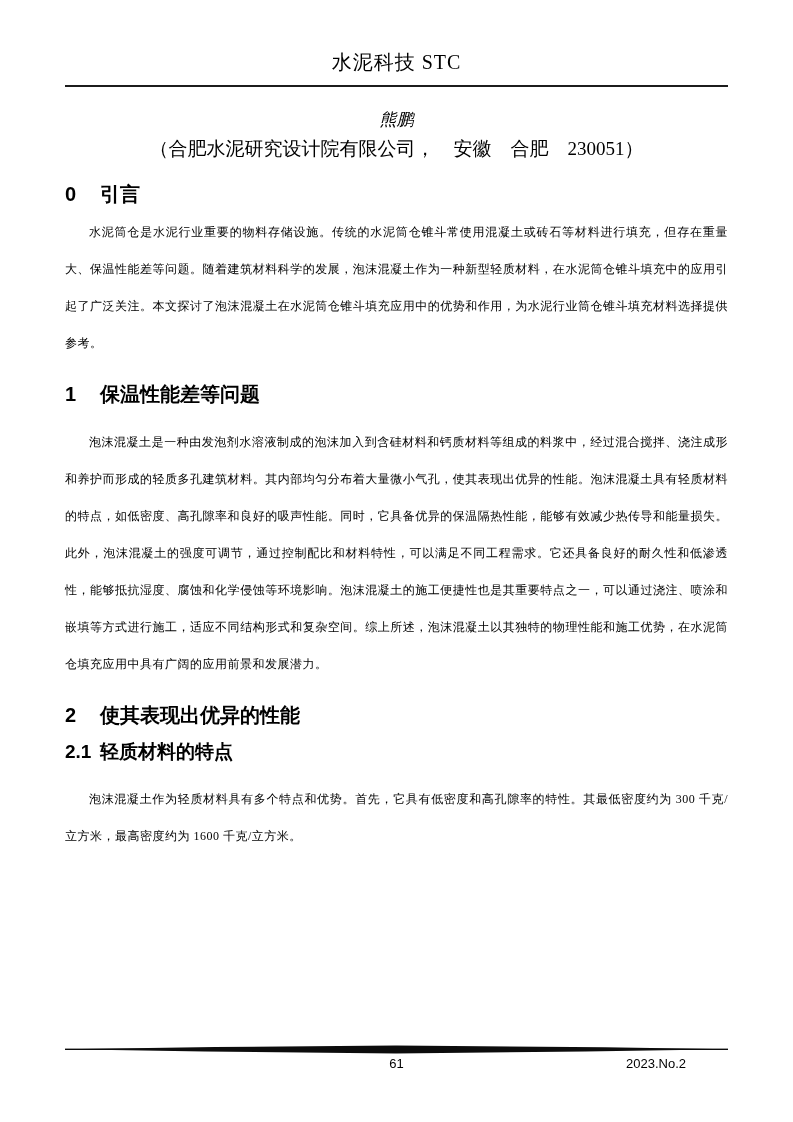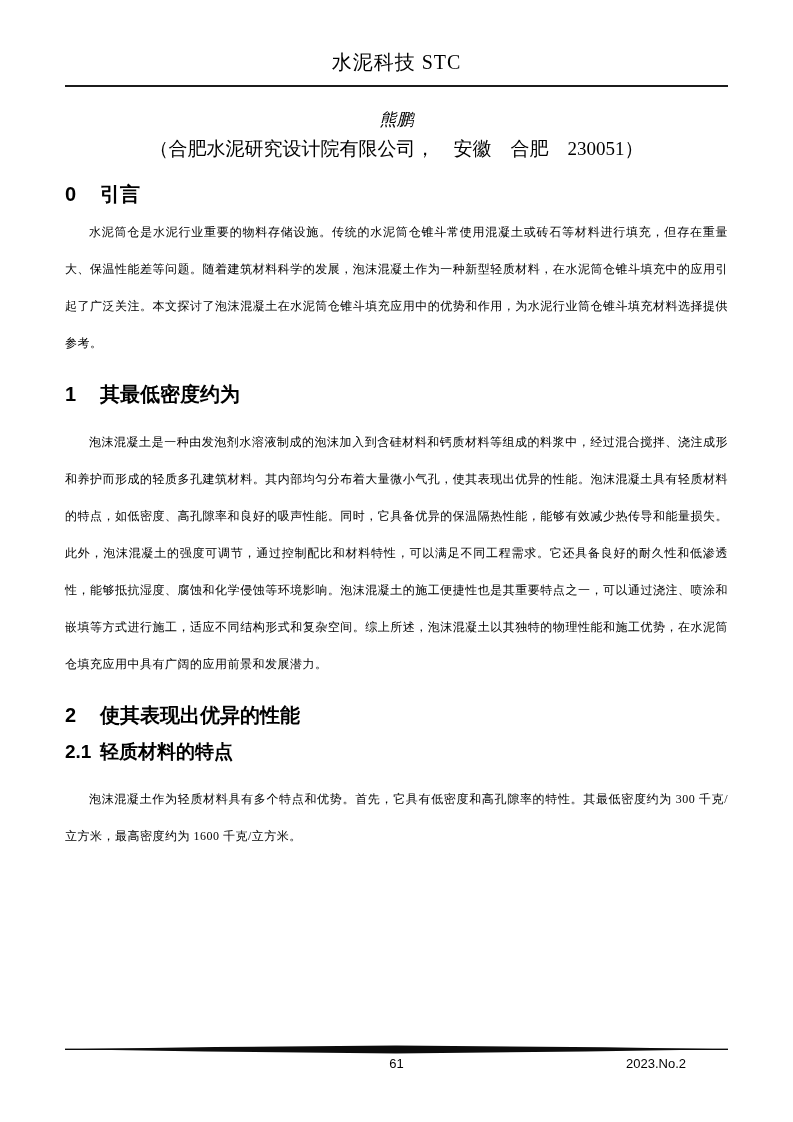--- a/index.html
+++ b/index.html
@@ -110,21 +110,21 @@
     <div class="author">熊鹏</div>
 
     <div class="affiliation">（合肥水泥研究设计院有限公司，　安徽　合肥　230051）</div>
 
     <h2 class="sec">
       <span class="h-num">0</span><span>引言</span>
     </h2>
     <p class="body-par">水泥筒仓是水泥行业重要的物料存储设施。传统的水泥筒仓锥斗常使用混凝土或砖石等材料进行填充，但存在重量大、保温性能差等问题。随着建筑材料科学的发展，泡沫混凝土作为一种新型轻质材料，在水泥筒仓锥斗填充中的应用引起了广泛关注。本文探讨了泡沫混凝土在水泥筒仓锥斗填充应用中的优势和作用，为水泥行业筒仓锥斗填充材料选择提供参考。</p>
 
     <h2 class="sec">
-      <span class="h-num">1</span><span>其最低密度约为</span>
+      <span class="h-num">1</span><span>保温性能差等问题</span>
     </h2>
     <p class="body-par tight">泡沫混凝土是一种由发泡剂水溶液制成的泡沫加入到含硅材料和钙质材料等组成的料浆中，经过混合搅拌、浇注成形和养护而形成的轻质多孔建筑材料。其内部均匀分布着大量微小气孔，使其表现出优异的性能。泡沫混凝土具有轻质材料的特点，如低密度、高孔隙率和良好的吸声性能。同时，它具备优异的保温隔热性能，能够有效减少热传导和能量损失。此外，泡沫混凝土的强度可调节，通过控制配比和材料特性，可以满足不同工程需求。它还具备良好的耐久性和低渗透性，能够抵抗湿度、腐蚀和化学侵蚀等环境影响。泡沫混凝土的施工便捷性也是其重要特点之一，可以通过浇注、喷涂和嵌填等方式进行施工，适应不同结构形式和复杂空间。综上所述，泡沫混凝土以其独特的物理性能和施工优势，在水泥筒仓填充应用中具有广阔的应用前景和发展潜力。</p>
 
     <h2 class="sec">
       <span class="h-num">2</span><span>使其表现出优异的性能</span>
     </h2>
 
     <h3 class="subsec">
       <span class="h-num-sub">2.1</span><span>轻质材料的特点</span>
     </h3>

